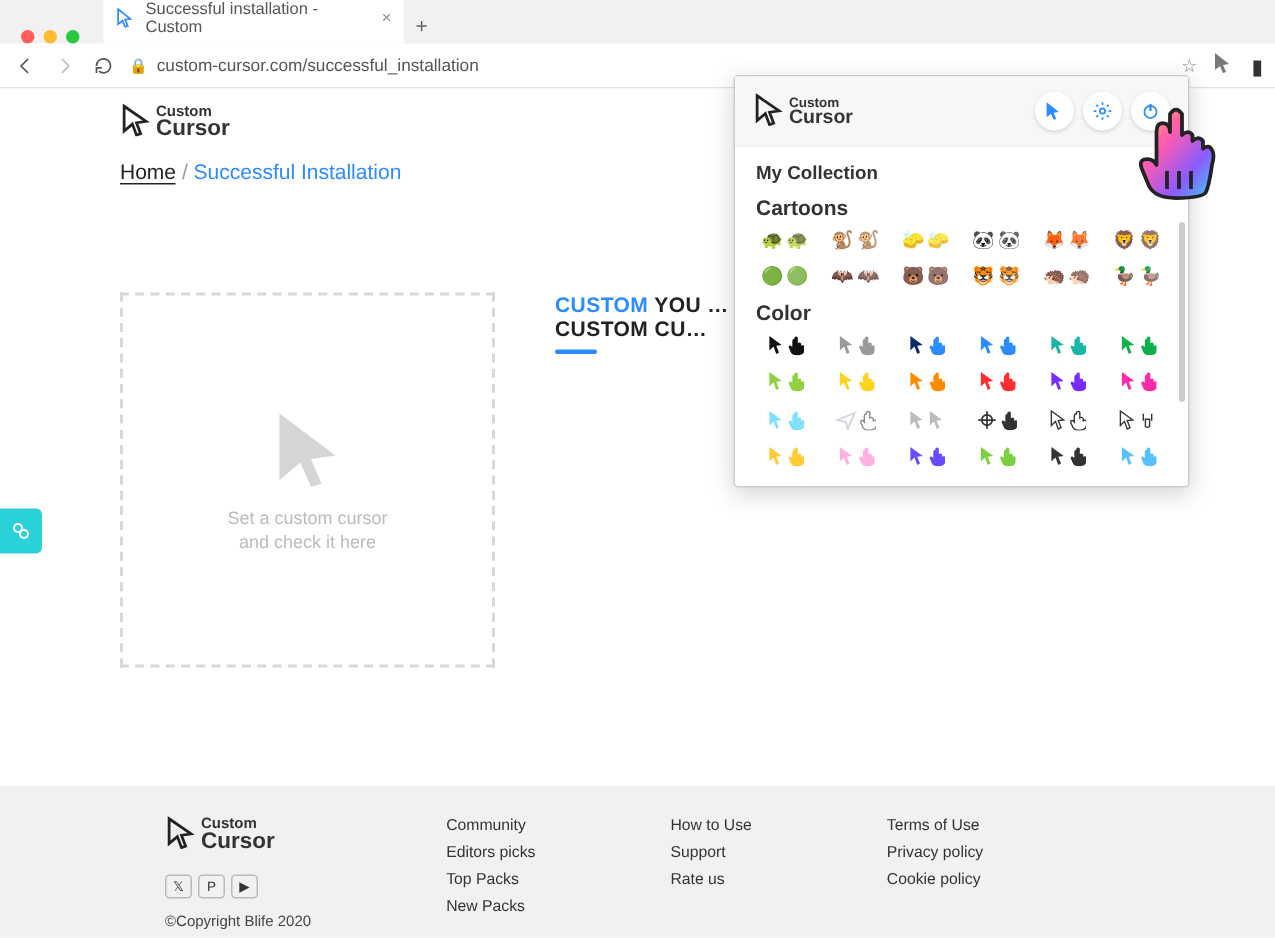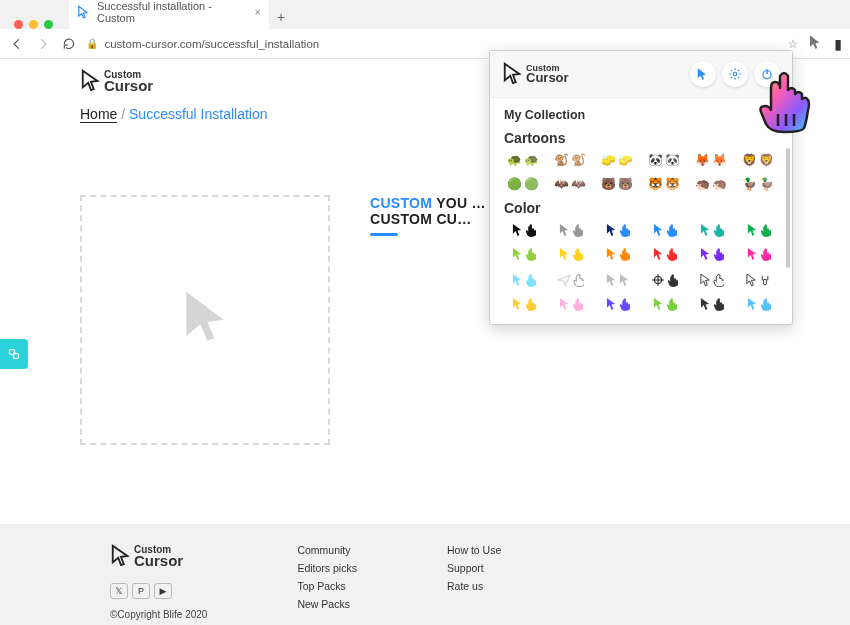--- a/index.html
+++ b/index.html
@@ -132,20 +132,24 @@
       <a href="#">Successful Installation</a>
     </div>
   </div>
   <div class="main-row">
     <div class="preview-box">
       <div class="bigcursor">
         <svg width="56" height="56" viewBox="0 0 24 24">
             <path d="M4 2 L20 14 L13 15 L16 22 L13 23 L10 16 L4 21 Z" fill="#d5d5d5"></path>
           </svg>
       </div>
+      <div class="msg">
+        <div>Set a custom cursor</div>
+        <div>and check it here</div>
+      </div>
     </div>
     <div>
       <div class="thanks">
         <span class="blue">CUSTOM</span><span> YOU …</span><br>
         <span>CUSTOM CU…</span>
       </div>
       <div class="underline"></div>
     </div>
   </div>
   <div class="side-tab">
@@ -179,20 +183,25 @@
   <div class="fcol">
     <span>Community</span>
     <span>Editors picks</span>
     <span>Top Packs</span>
     <span>New Packs</span>
   </div>
   <div class="fcol">
     <span>How to Use</span>
     <span>Support</span>
     <span>Rate us</span>
+  </div>
+  <div class="fcol">
+    <span>Terms of Use</span>
+    <span>Privacy policy</span>
+    <span>Cookie policy</span>
   </div>
 </div>
 
 <div class="popup">
   <div class="popup-head">
     <div class="logo">
       <span class="logo-mark">
         <svg viewBox="0 0 24 24" width="20" height="20">
             <path d="M3 2 L19 13 L12 14 L15 22 L12 23 L9 15 L3 20 Z" fill="none" stroke="#222" stroke-width="2"></path>
           </svg>

